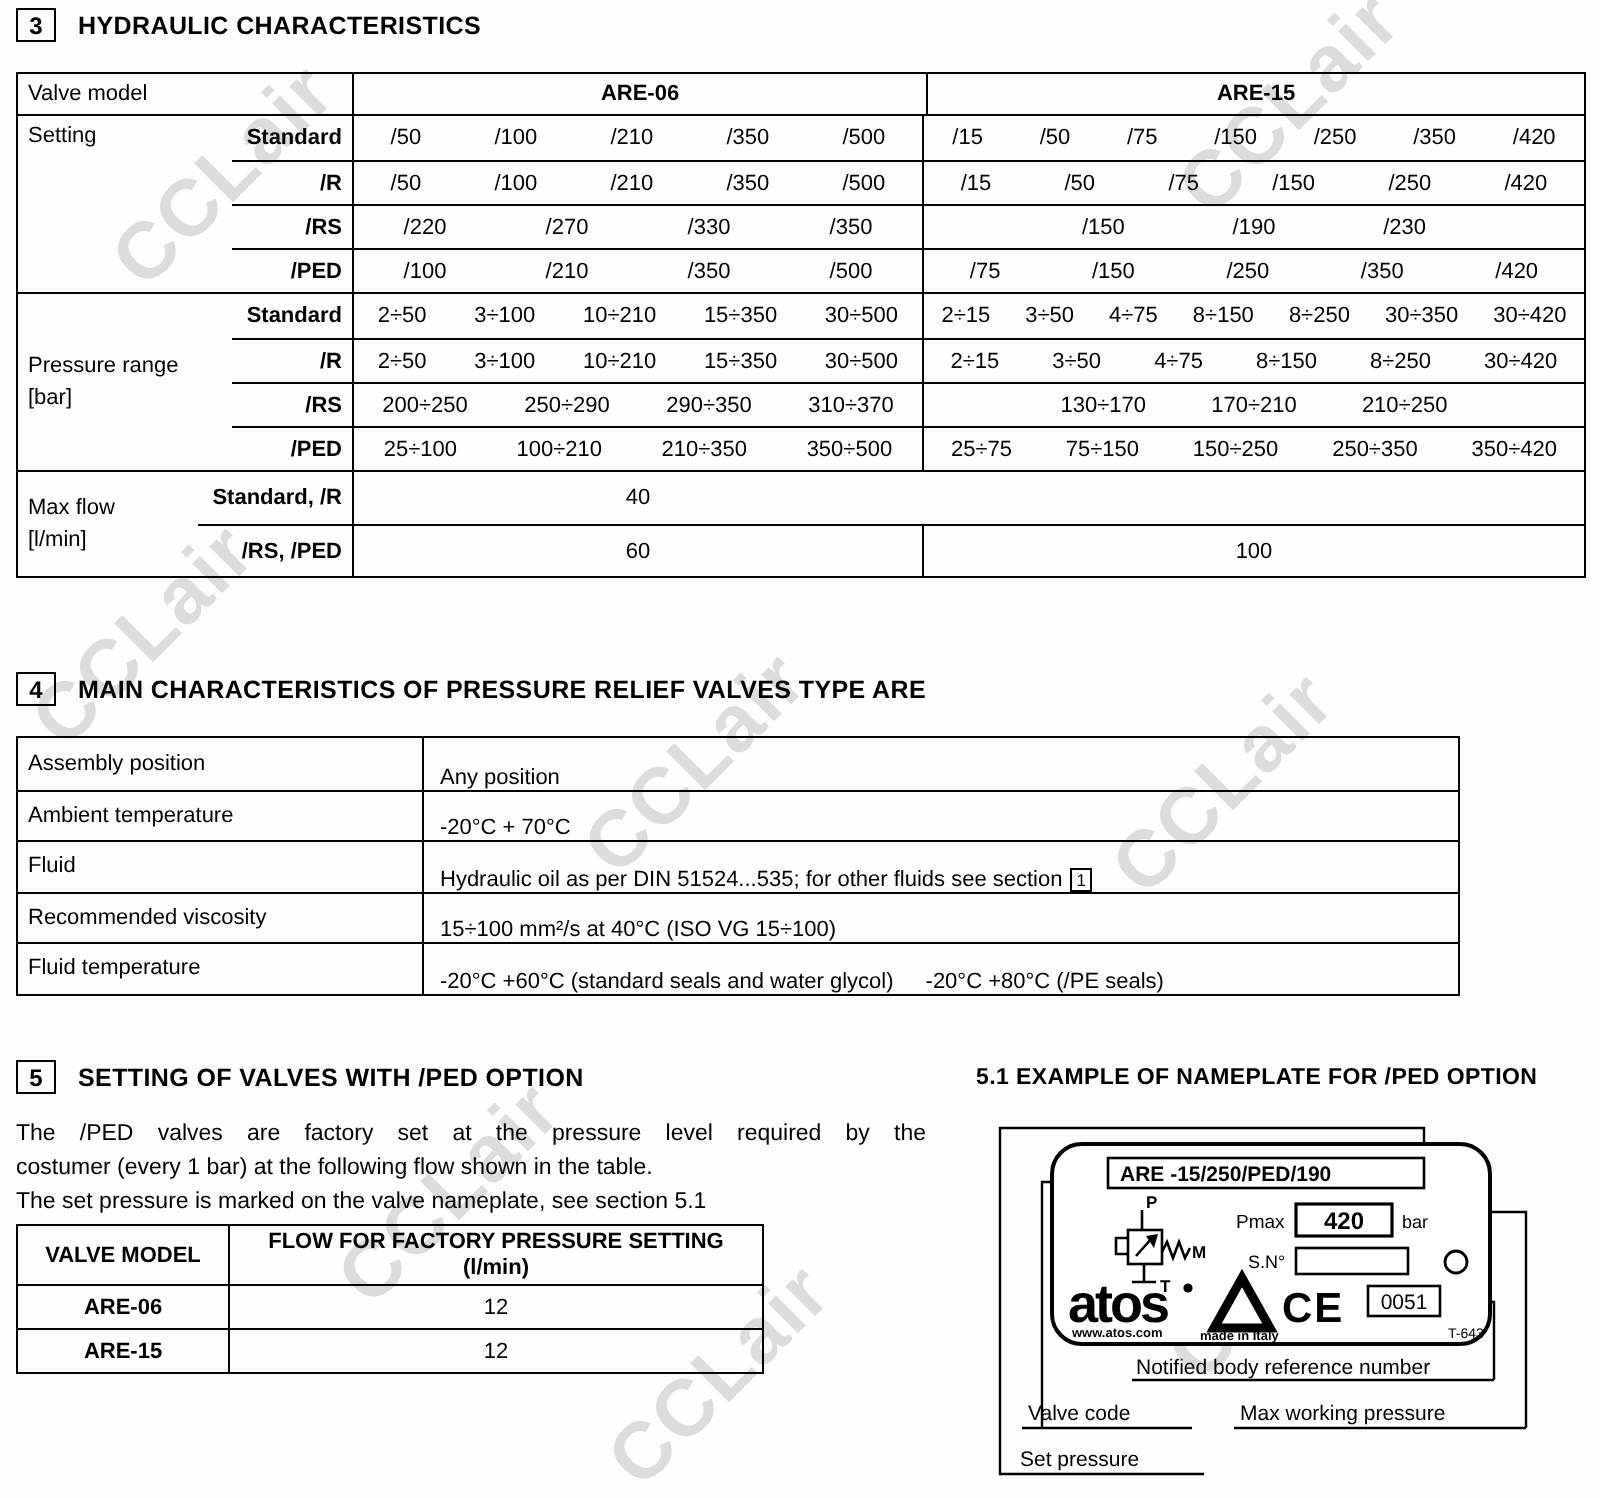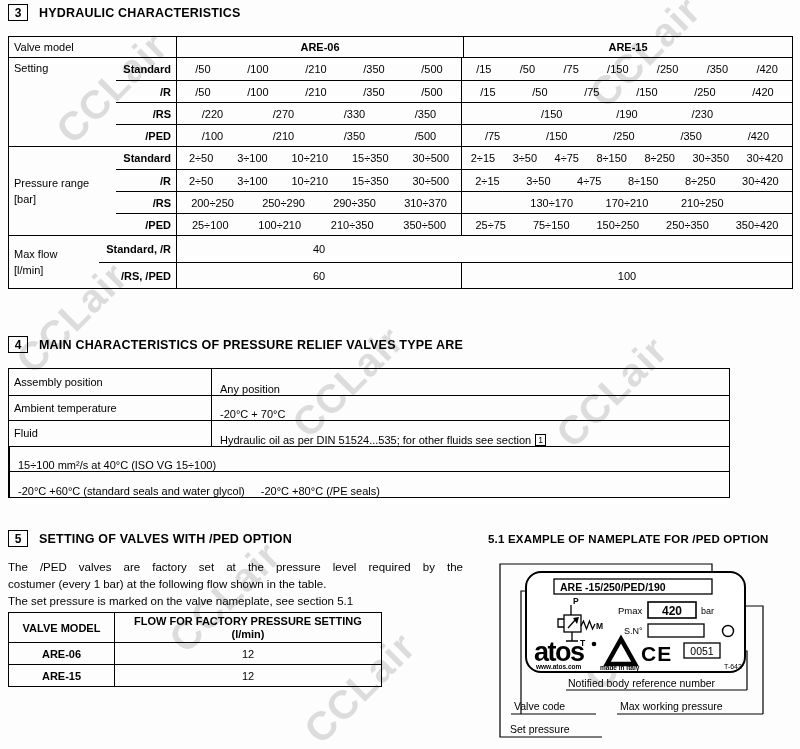--- a/index.html
+++ b/index.html
@@ -294,25 +294,27 @@
         </div>
     </div>
     <div class="row">
       <div class="lab">Fluid</div>
       <div class="val">
           <span class="v1">Hydraulic oil as per DIN 51524...535; for other fluids see section</span>
           <span class="numbox">1</span>
         </div>
     </div>
     <div class="row">
+      <div class="lab">Recommended viscosity</div>
       <div class="val">
           <span class="v1">15÷100 mm²/s at 40°C (ISO VG 15÷100)</span>
         </div>
     </div>
     <div class="row">
+      <div class="lab">Fluid temperature</div>
       <div class="val">
           <span class="v1">-20°C +60°C (standard seals and water glycol)</span>
           <span class="v2">-20°C +80°C (/PE seals)</span>
         </div>
     </div>
   </div>
 
   <div class="sec-header" style="left:8px;top:530px">
     <span class="sec-num">5</span>
     <span class="sec-title">SETTING OF VALVES WITH /PED OPTION</span>

